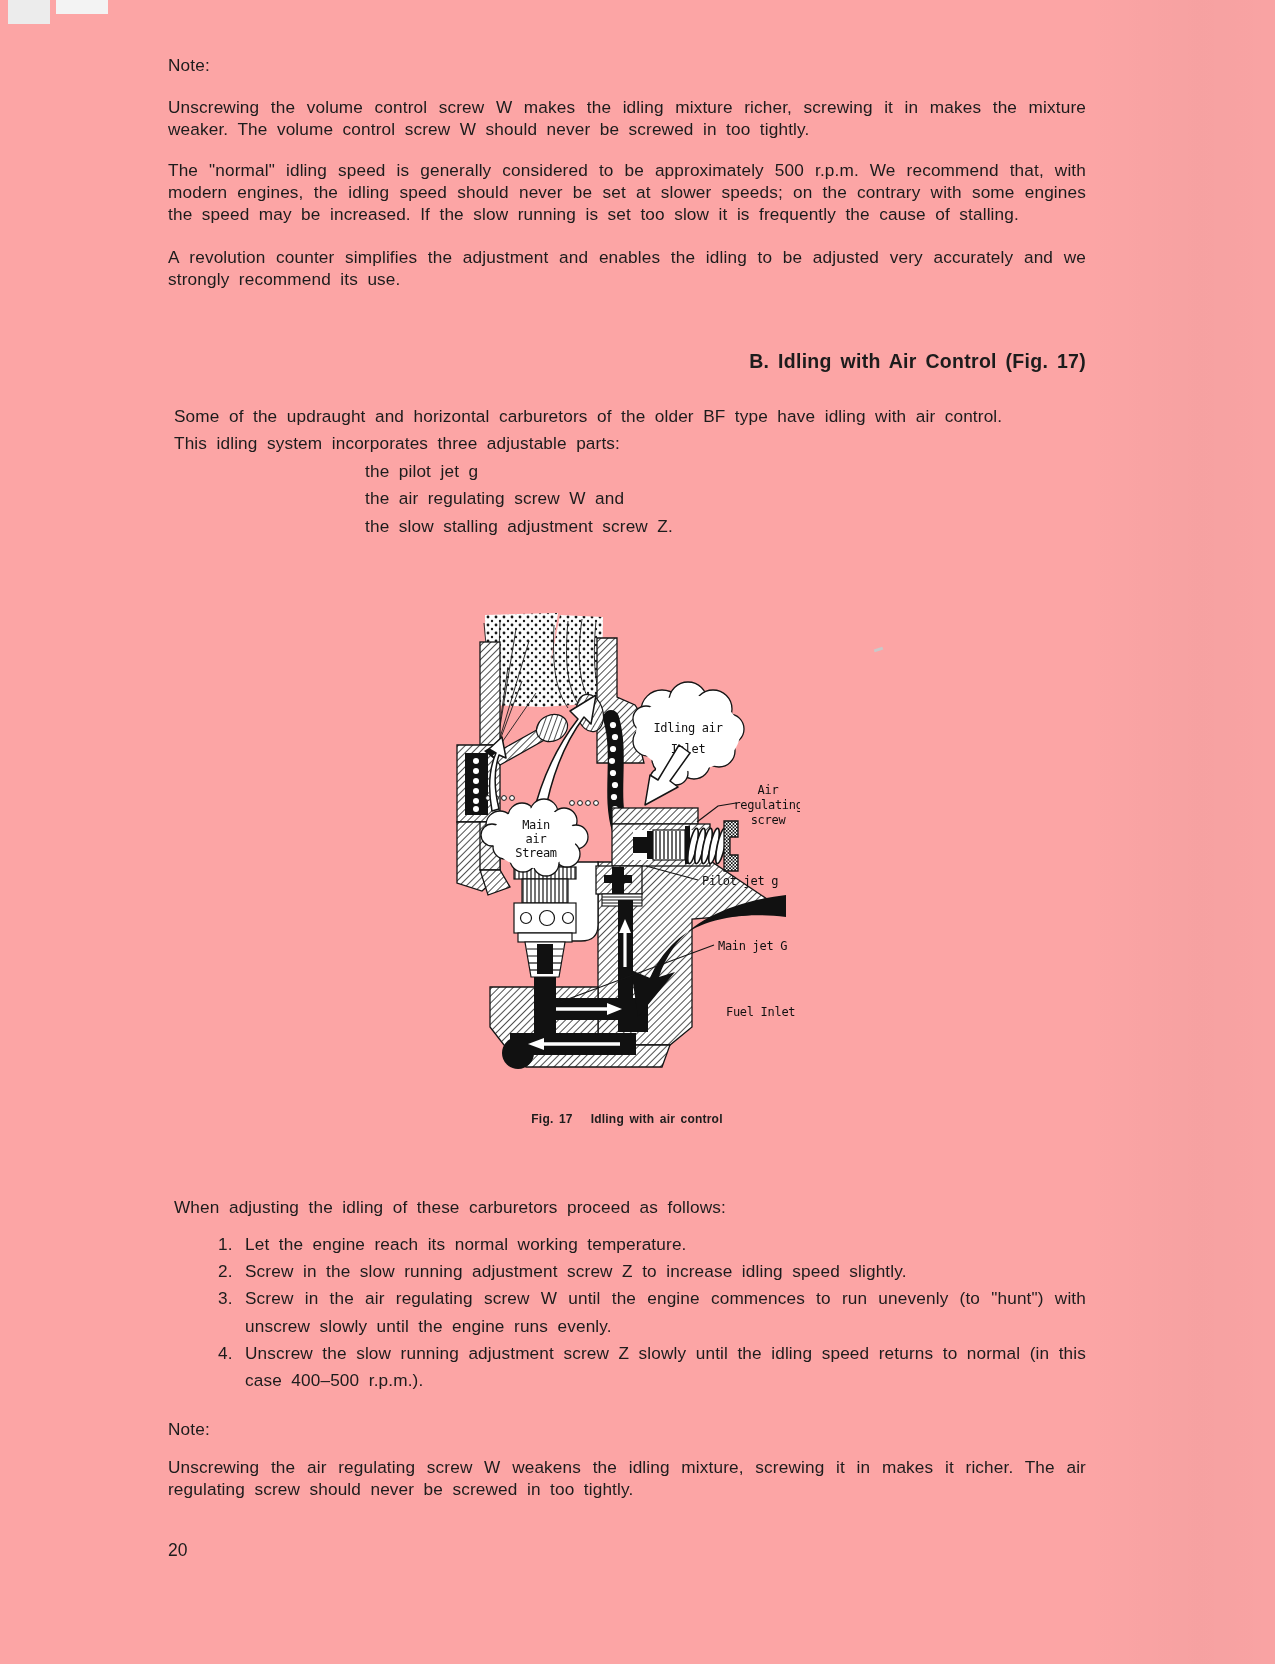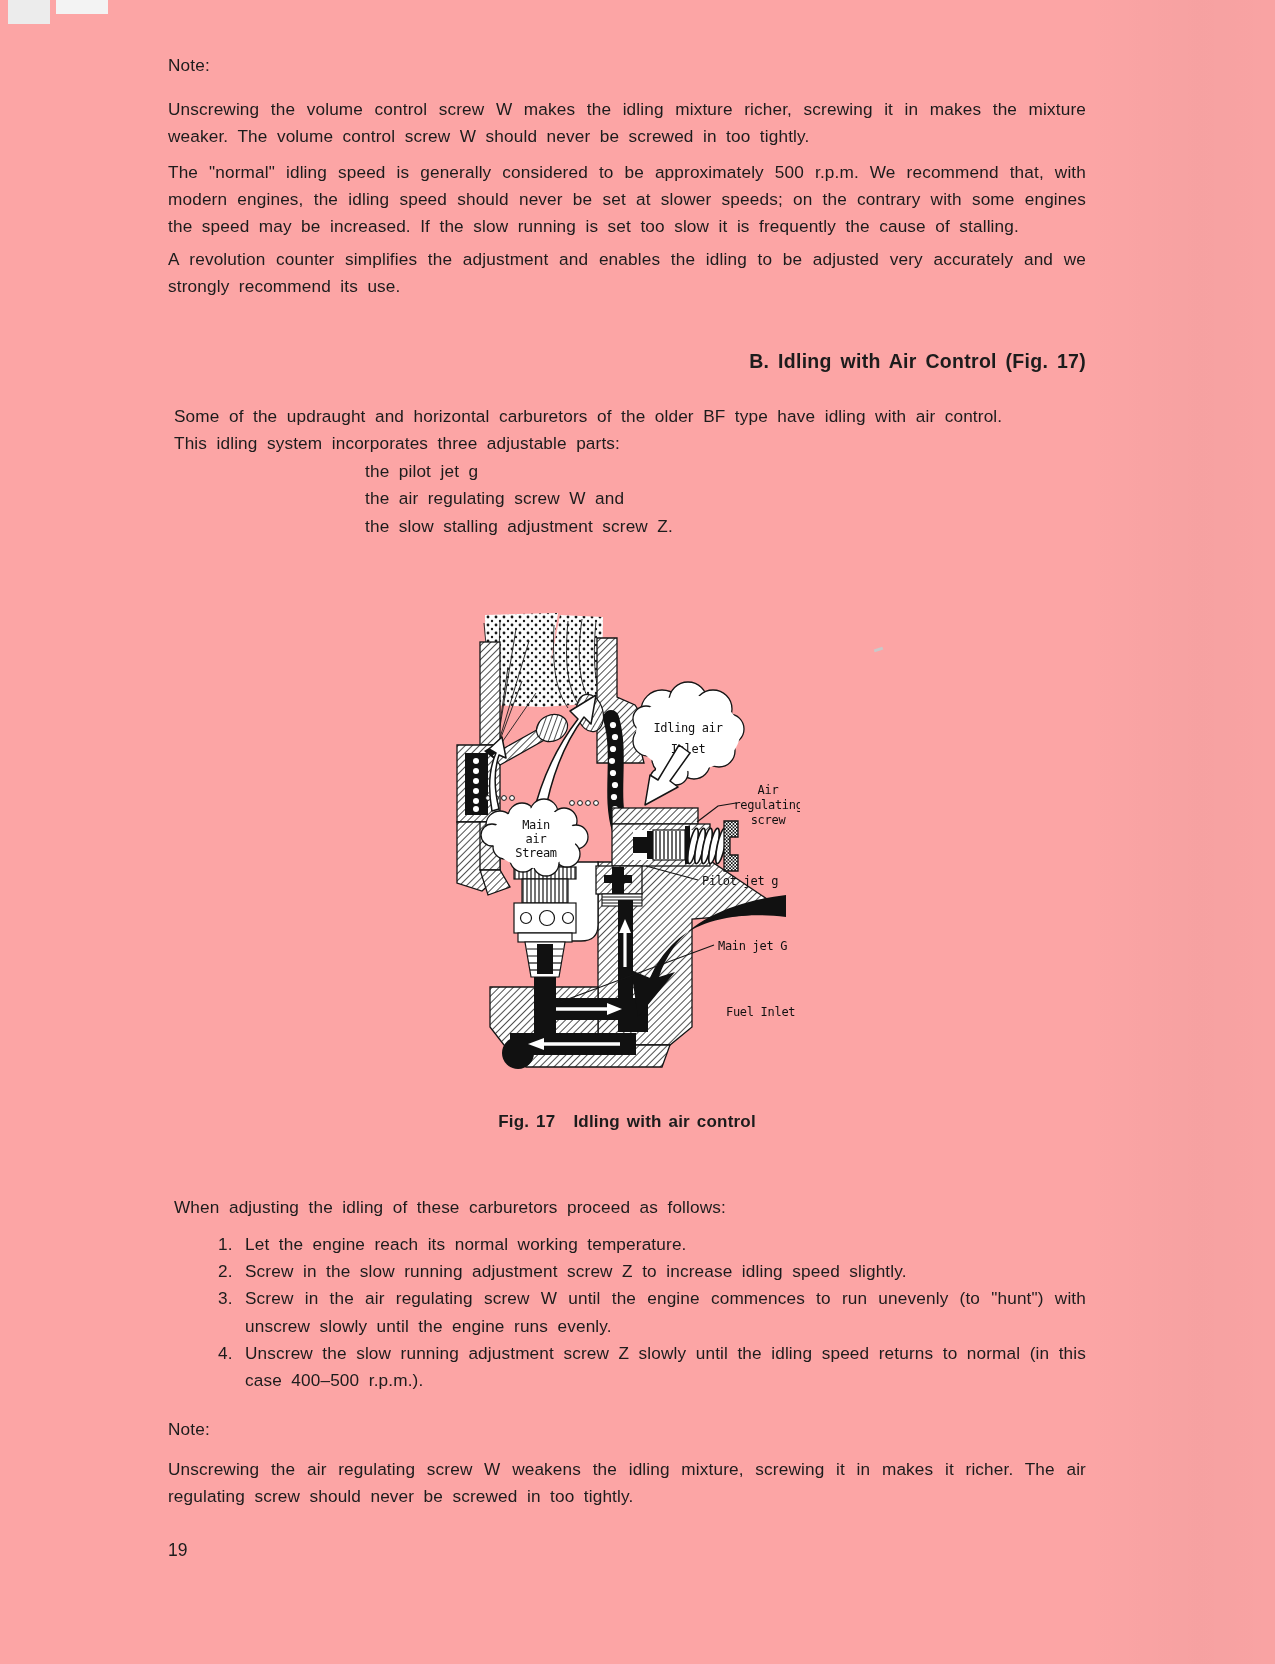--- a/index.html
+++ b/index.html
@@ -11,33 +11,33 @@
   }
   .shade-right{
     position:absolute;top:0;right:0;width:190px;height:1664px;
     background:linear-gradient(to right,rgba(0,0,0,0) 0%,rgba(0,0,0,0.025) 60%,rgba(0,0,0,0.01) 100%);
   }
   .smudge-a{position:absolute;left:8px;top:0;width:42px;height:24px;background:#ececec;}
   .smudge-b{position:absolute;left:56px;top:0;width:52px;height:14px;background:#f3f3f3;}
   .tickmark{position:absolute;left:874px;top:648px;width:9px;height:3px;background:#c9c9c9;transform:rotate(-18deg);}
   .col{position:absolute;left:168px;width:918px;}
   .body-text{
-    font-size:17.2px;line-height:27px;text-align:justify;
+    font-size:17.2px;line-height:22px;text-align:justify;
     word-spacing:4.5px;letter-spacing:0.15px;margin:0;
   }
   .line-text{font-size:17.2px;line-height:27px;word-spacing:4.5px;letter-spacing:0.15px;margin:6px;}
   .note-label{font-size:17.2px;letter-spacing:0.2px;}
   .heading{
     position:absolute;left:168px;width:918px;top:350px;text-align:right;
     font-size:19.5px;font-weight:bold;letter-spacing:0.3px;word-spacing:3px;
   }
   .parts{position:absolute;left:365px;top:458px;font-size:17.2px;line-height:27.4px;word-spacing:4.5px;letter-spacing:0.15px;}
   .caption{
     position:absolute;left:168px;width:918px;top:1112px;text-align:center;
-    font-size:17px;font-weight:bold;letter-spacing:0.2px;word-spacing:2px;
+    font-size:12px;font-weight:bold;letter-spacing:0.2px;word-spacing:2px;
   }
   .caption .cap-fig{margin-right:18px;}
   .proc-list{position:absolute;left:168px;top:1231px;width:918px;}
   .proc-item{position:relative;padding-left:77px;font-size:17.2px;line-height:27.2px;
     text-align:justify;word-spacing:4.5px;letter-spacing:0.15px;}
   .proc-item .num{position:absolute;left:50px;top:0;}
   .pagenum{position:absolute;left:168px;top:1540px;font-size:17.5px;}
   .figure-wrap{position:absolute;left:430px;top:575px;width:370px;height:510px;}
   svg text{font-family:"DejaVu Sans Mono","Liberation Mono",monospace;font-size:12px;fill:#111;letter-spacing:-0.3px;}
 </style>
@@ -327,14 +327,14 @@
     </div>
     <div class="proc-item">
       <span class="num">4.</span>
       <span>Unscrew the slow running adjustment screw Z slowly until the idling speed returns to normal (in this case 400–500 r.p.m.).</span>
     </div>
   </div>
 
   <div class="col note-label" style="top:1419px;">Note:</div>
   <p class="col body-text" style="top:1456px;">Unscrewing the air regulating screw W weakens the idling mixture, screwing it in makes it richer. The air regulating screw should never be screwed in too tightly.</p>
 
-  <div class="pagenum">19</div>
+  <div class="pagenum">20</div>
 </div>
 
 </body></html>

